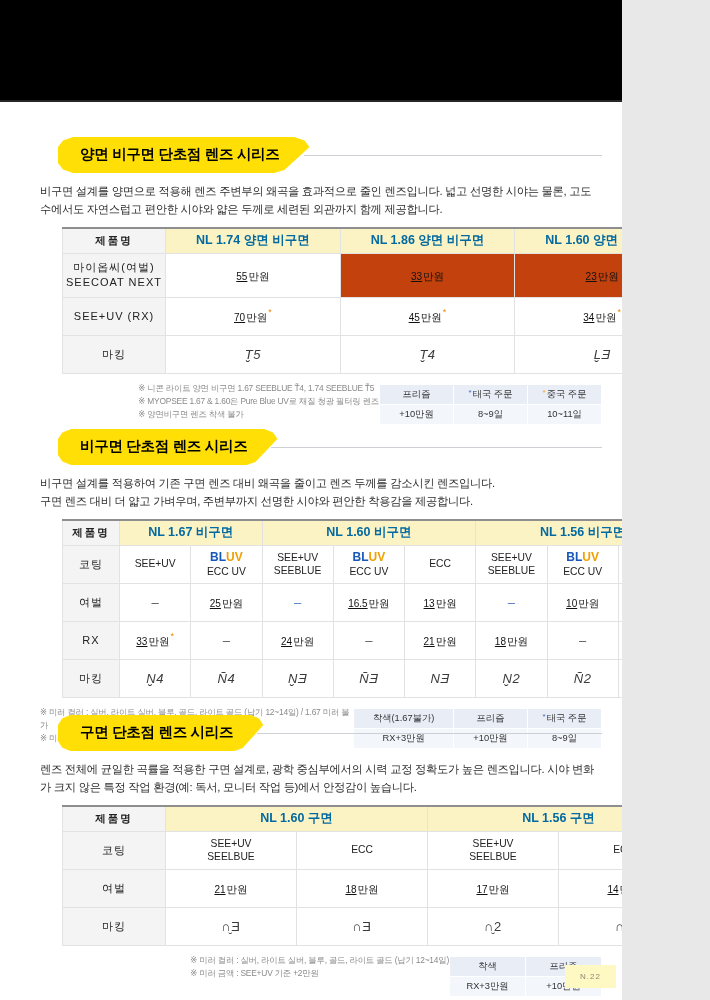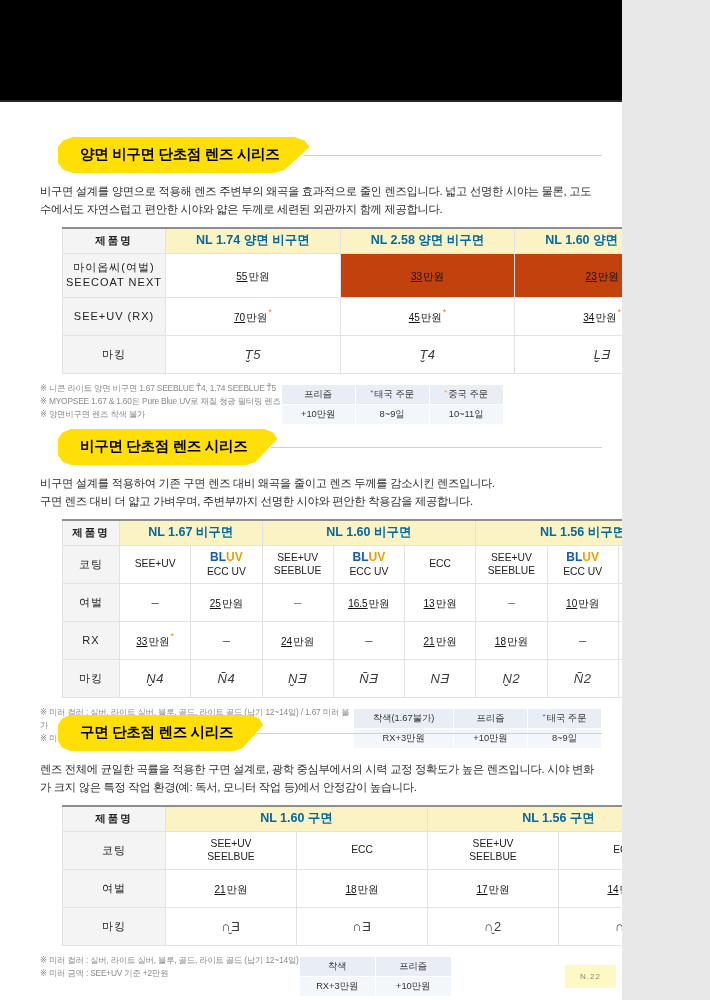--- a/index.html
+++ b/index.html
@@ -30,21 +30,21 @@
   .unit{font-size:10.5px;color:#111;margin-left:1px;}
   .star{color:#F08A00;font-size:9px;vertical-align:top;margin-left:1px;}
   .dash{color:#555;font-size:13px;}
   .bluedash{color:#4A78C8;}
   .mark{font-size:13px;font-style:italic;color:#3a3a3a;letter-spacing:0.5px;}
   .round .mark{font-style:normal;letter-spacing:1px;}
   .coat{font-size:10.3px;color:#222;line-height:1.3;}
   .bluv{font-weight:bold;font-size:12px;line-height:1.2;}
   .bl{color:#1758B8;}
   .uv{color:#F0A000;}
-  .notesrow{display:flex;justify-content:flex-start;align-items:flex-start;margin-top:8px;margin-left:2px;}
+  .notesrow{display:flex;justify-content:flex-end;align-items:flex-start;margin-top:8px;margin-left:2px;}
   .notes{font-size:8.4px;color:#8a8a8a;line-height:1.6;letter-spacing:-0.2px;}
   .mini{border-collapse:separate;border-spacing:1px;margin-top:2px;}
   .mini th{background:#E8EDF6;font-size:9.3px;font-weight:normal;color:#333;height:19px;padding:0 4px;text-align:center;}
   .mini td{background:#F3F6FB;font-size:9.3px;color:#333;height:19px;padding:0 4px;text-align:center;margin-top:20px;}
   .star-blue{color:#3F6FC0;font-size:8px;vertical-align:top;margin-right:1px;}
   .star-orange{color:#F5A623;font-size:8px;vertical-align:top;margin-right:1px;}
   .pagebadge{position:absolute;right:6px;bottom:12px;background:#fef9c3;color:#8b8875;font-size:8px;
              padding:7px 15px;letter-spacing:1px;}
 </style>
 </head>
@@ -64,21 +64,21 @@
           <colgroup>
             <col style="width:103px">
             <col style="width:174.67px">
             <col style="width:174.67px">
             <col style="width:174.67px">
           </colgroup>
           <tbody>
             <tr class="hrow">
               <th class="lh">제품명</th>
               <th class="yh" colspan="1">NL 1.74 양면 비구면</th>
-              <th class="yh" colspan="1">NL 2.58 양면 비구면</th>
+              <th class="yh" colspan="1">NL 1.86 양면 비구면</th>
               <th class="yh" colspan="1">NL 1.60 양면 비구면</th>
             </tr>
             <tr class="tall">
               <th class="rl">마이옵씨(여벌)
 SEECOAT NEXT</th>
               <td class="dc"><span class="num">55</span><span class="unit">만원</span></td>
               <td class="dc hl"><span class="num">33</span><span class="unit">만원</span></td>
               <td class="dc hl"><span class="num">23</span><span class="unit">만원</span></td>
             </tr>
             <tr>

